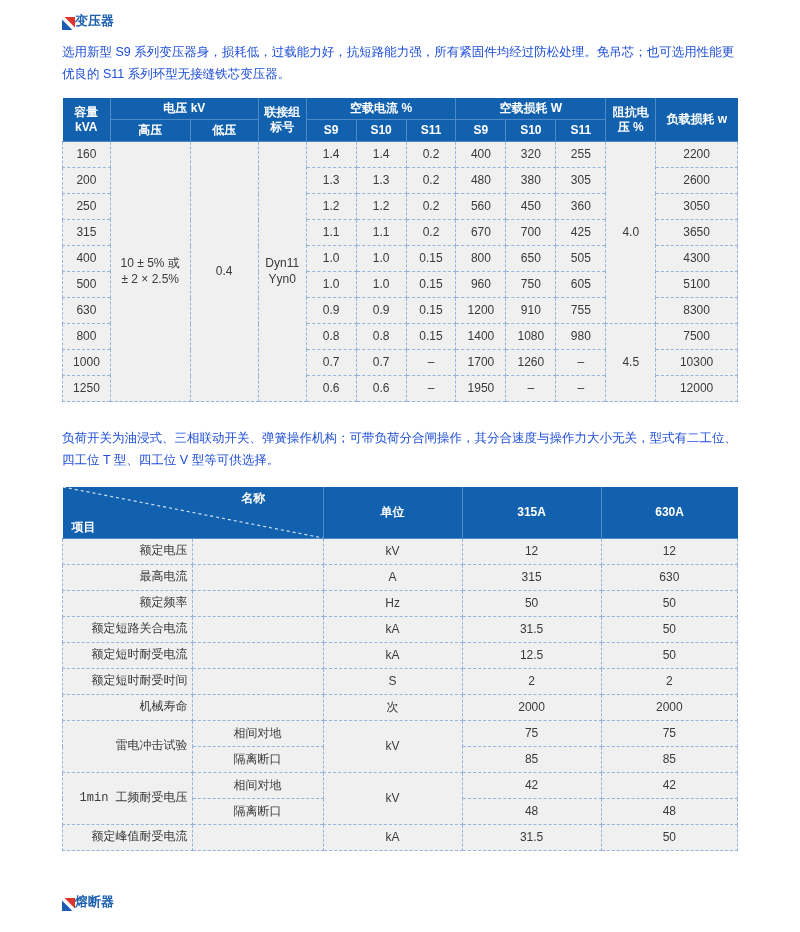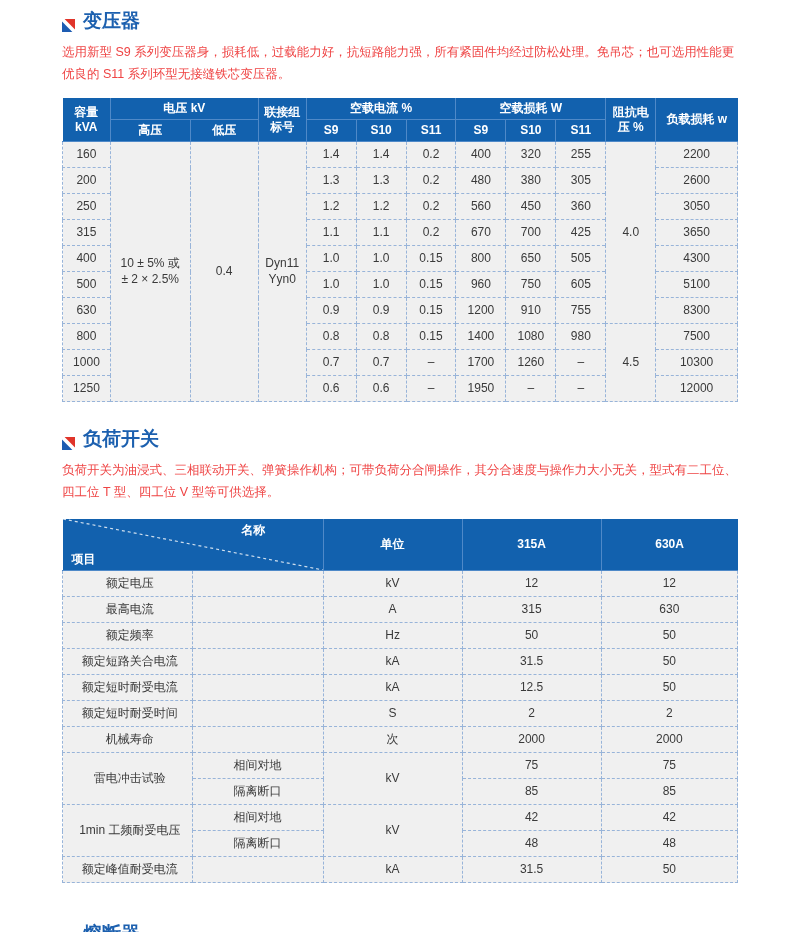--- a/index.html
+++ b/index.html
@@ -5,27 +5,27 @@
   html,body{margin:0;padding:0;background:#ffffff;}
   body{
     width:800px;height:932px;
     font-family:"Liberation Sans","DejaVu Sans",sans-serif;
     color:#3a3a3a;
     overflow:hidden;
   }
   .page{padding:10px 62px 0 62px;}
 
   .section-title{
-    display:flex;align-items:center;gap:8px;
-    font-size:19px;font-weight:700;color:#1c60af;
+    display:flex;align-items:center;
+    font-size:13px;font-weight:700;color:#1c60af;
     margin:0 0 10px 0;line-height:22px;
   }
   .section-title .badge{width:13px;height:13px;display:inline-block;flex:0 0 13px;}
   .para{
-    font-size:12.5px;line-height:1.72;color:#ef4444;
+    font-size:12.5px;line-height:1.72;color:#1d4ed8;
     margin:0 0 13px 0;
   }
 
   table{width:100%;border-collapse:collapse;table-layout:fixed;border-radius:12px;}
   thead th{
     background:#1261ae;color:#ffffff;font-weight:700;
     font-size:12px;line-height:1.25;
     border:1px solid #4f89c8;
     padding:3px 2px;white-space:pre-line;
     text-align:center;vertical-align:middle;
@@ -35,21 +35,21 @@
   thead tr th:last-child{border-right:0;}
   tbody td{
     background:#f0f0f0;
     border:1px dashed #98b4d9;
     font-size:12px;color:#3a3a3a;
     text-align:center;vertical-align:middle;
     padding:2px 4px;white-space:pre-line;line-height:1.3;
   }
   .t1 tbody td{height:21px;}
   .t2 tbody td{height:21px;}
-  .rl{text-align:center;padding-left:9px;}
+  .rl{text-align:right;padding-left:9px;font-family:Liberation Mono, monospace;}
 
   .t2 thead th{height:45px;}
   th.diag{position:relative;padding:0;}
   .diag-line{position:absolute;left:0;top:0;width:100%;height:100%;display:block;}
   .diag-top{position:absolute;top:5px;right:22%;font-weight:700;font-family:Liberation Mono, monospace;}
   .diag-bottom{position:absolute;bottom:3px;left:9px;font-weight:700;}
 
   .gap-after-table{height:26px;}
   .gap-before-fuse{height:40px;}
   .gap-small{height:3px;}
@@ -215,29 +215,20 @@
           <td>1950</td>
           <td>–</td>
           <td>–</td>
           <td>12000</td>
         </tr>
       </tbody>
   </table>
 
   <div class="gap-after-table"></div>
 
-  <h2 class="section-title">
-    <span class="badge">
-      <svg width="13" height="13" viewBox="0 0 13 13">
-        <polygon points="2.6,0 13,0 13,10.4" fill="#e0342a"></polygon>
-        <polygon points="0,2.6 10.4,13 0,13" fill="#1d5cb2"></polygon>
-      </svg>
-    </span>
-    <span>负荷开关</span>
-  </h2>
   <p class="para">负荷开关为油浸式、三相联动开关、弹簧操作机构；可带负荷分合闸操作，其分合速度与操作力大小无关，型式有二工位、四工位 T 型、四工位 V 型等可供选择。</p>
 
   <div class="gap-small"></div>
 
   <table class="t2">
     <colgroup>
         <col style="width: 19.2%;">
         <col style="width: 19.4%;">
         <col style="width: 20.6%;">
         <col style="width: 20.6%;">

